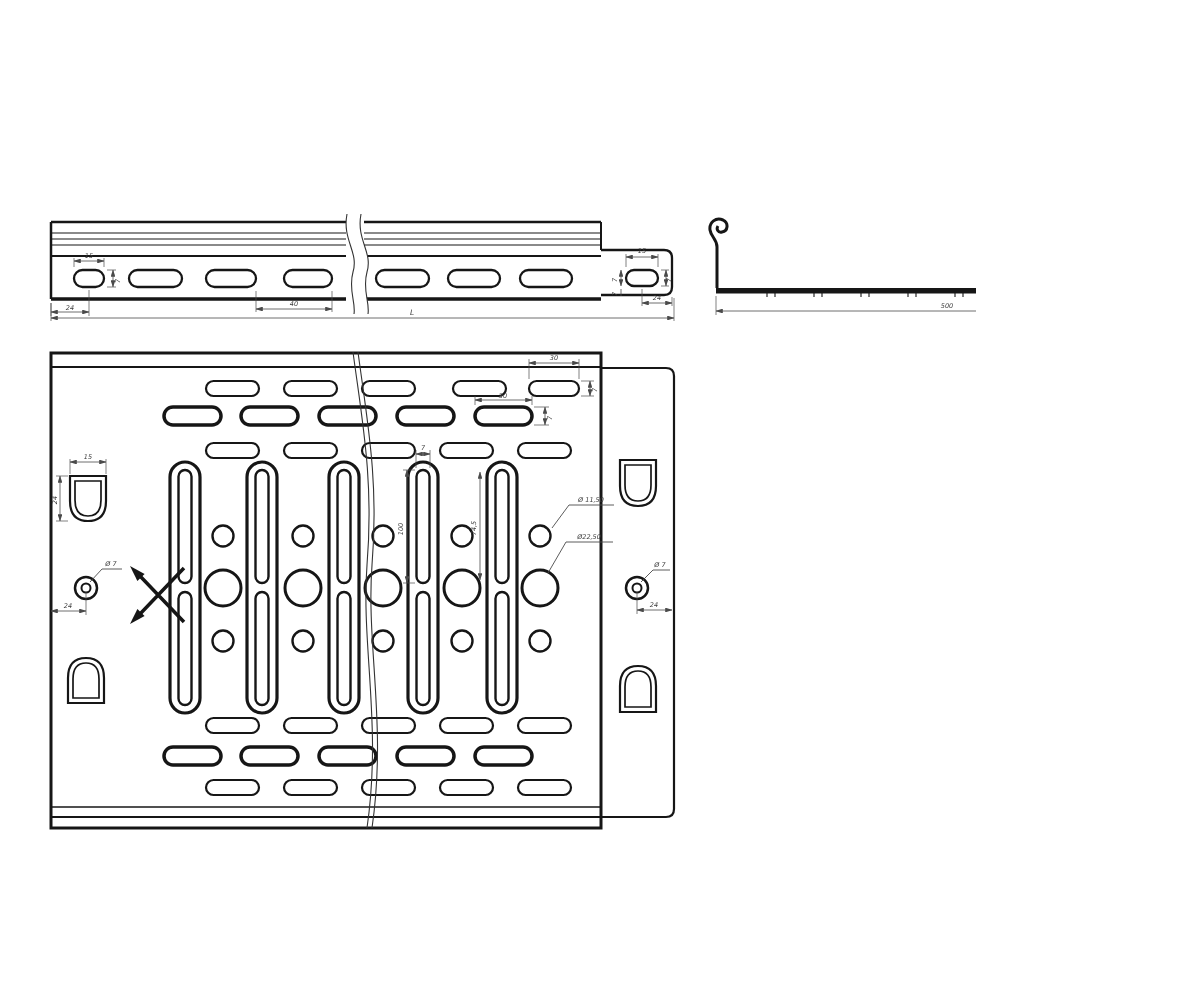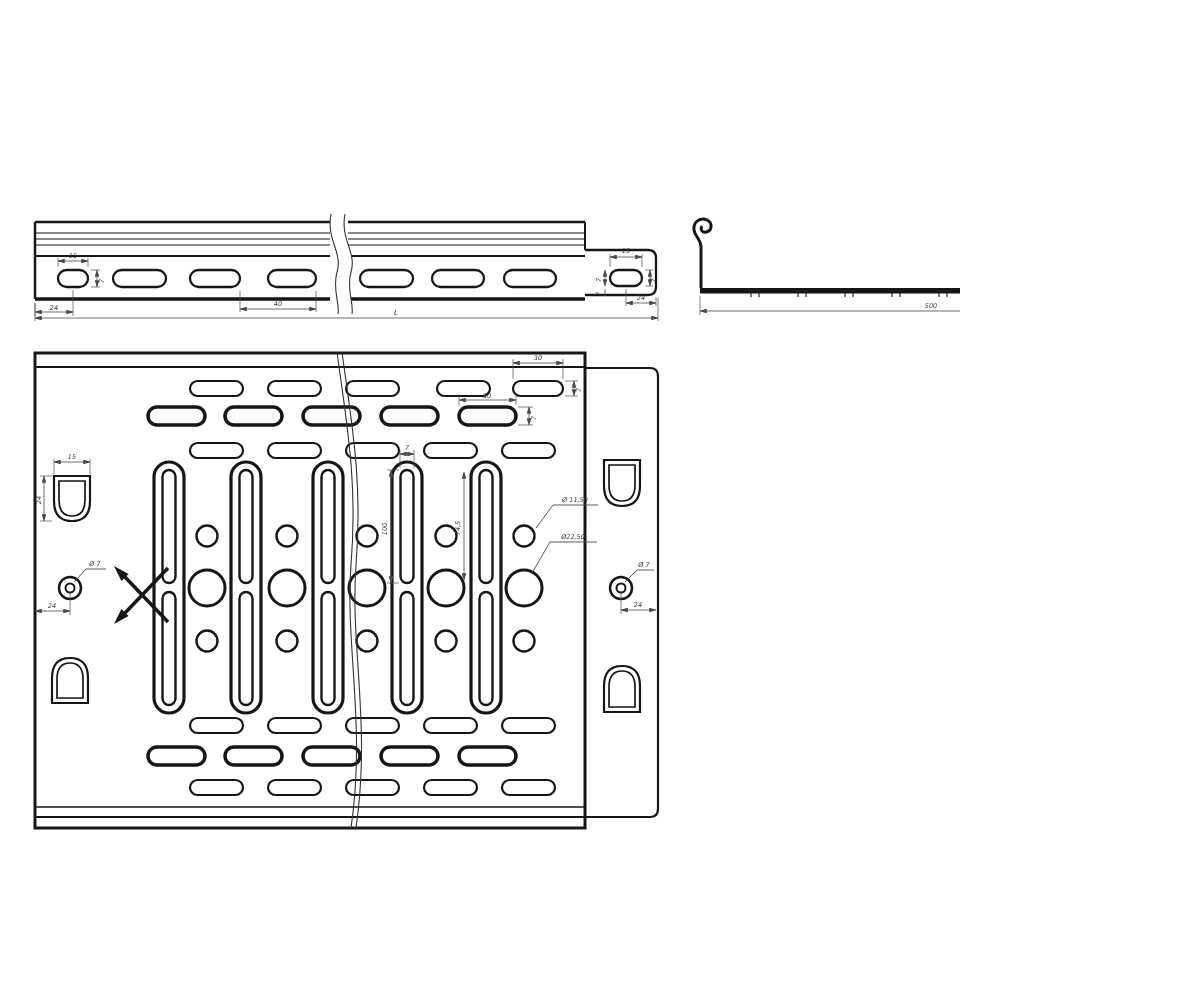--- a/index.html
+++ b/index.html
@@ -1,16 +1,16 @@
 <!DOCTYPE html>
 <html><head>
 <meta charset="utf-8">
 <style>
   html,body{margin:0;padding:0;background:#ffffff;}
-  .page{width:960px;height:1000px;background:#fff;position:relative;overflow:hidden;}
+  .page{width:960px;height:1000px;background:#fff;position:relative;overflow:hidden;padding-left:16px;}
   svg{display:block;}
   
   .g{stroke:#161616;fill:none;}
   .fillw{fill:#ffffff;}
   .s11{stroke-width:1.1;}
   .s14{stroke-width:1.4;}
   .s17{stroke-width:1.7;}
   .s18{stroke-width:1.8;}
   .s2{stroke-width:2;}
   .s22{stroke-width:2.2;}

